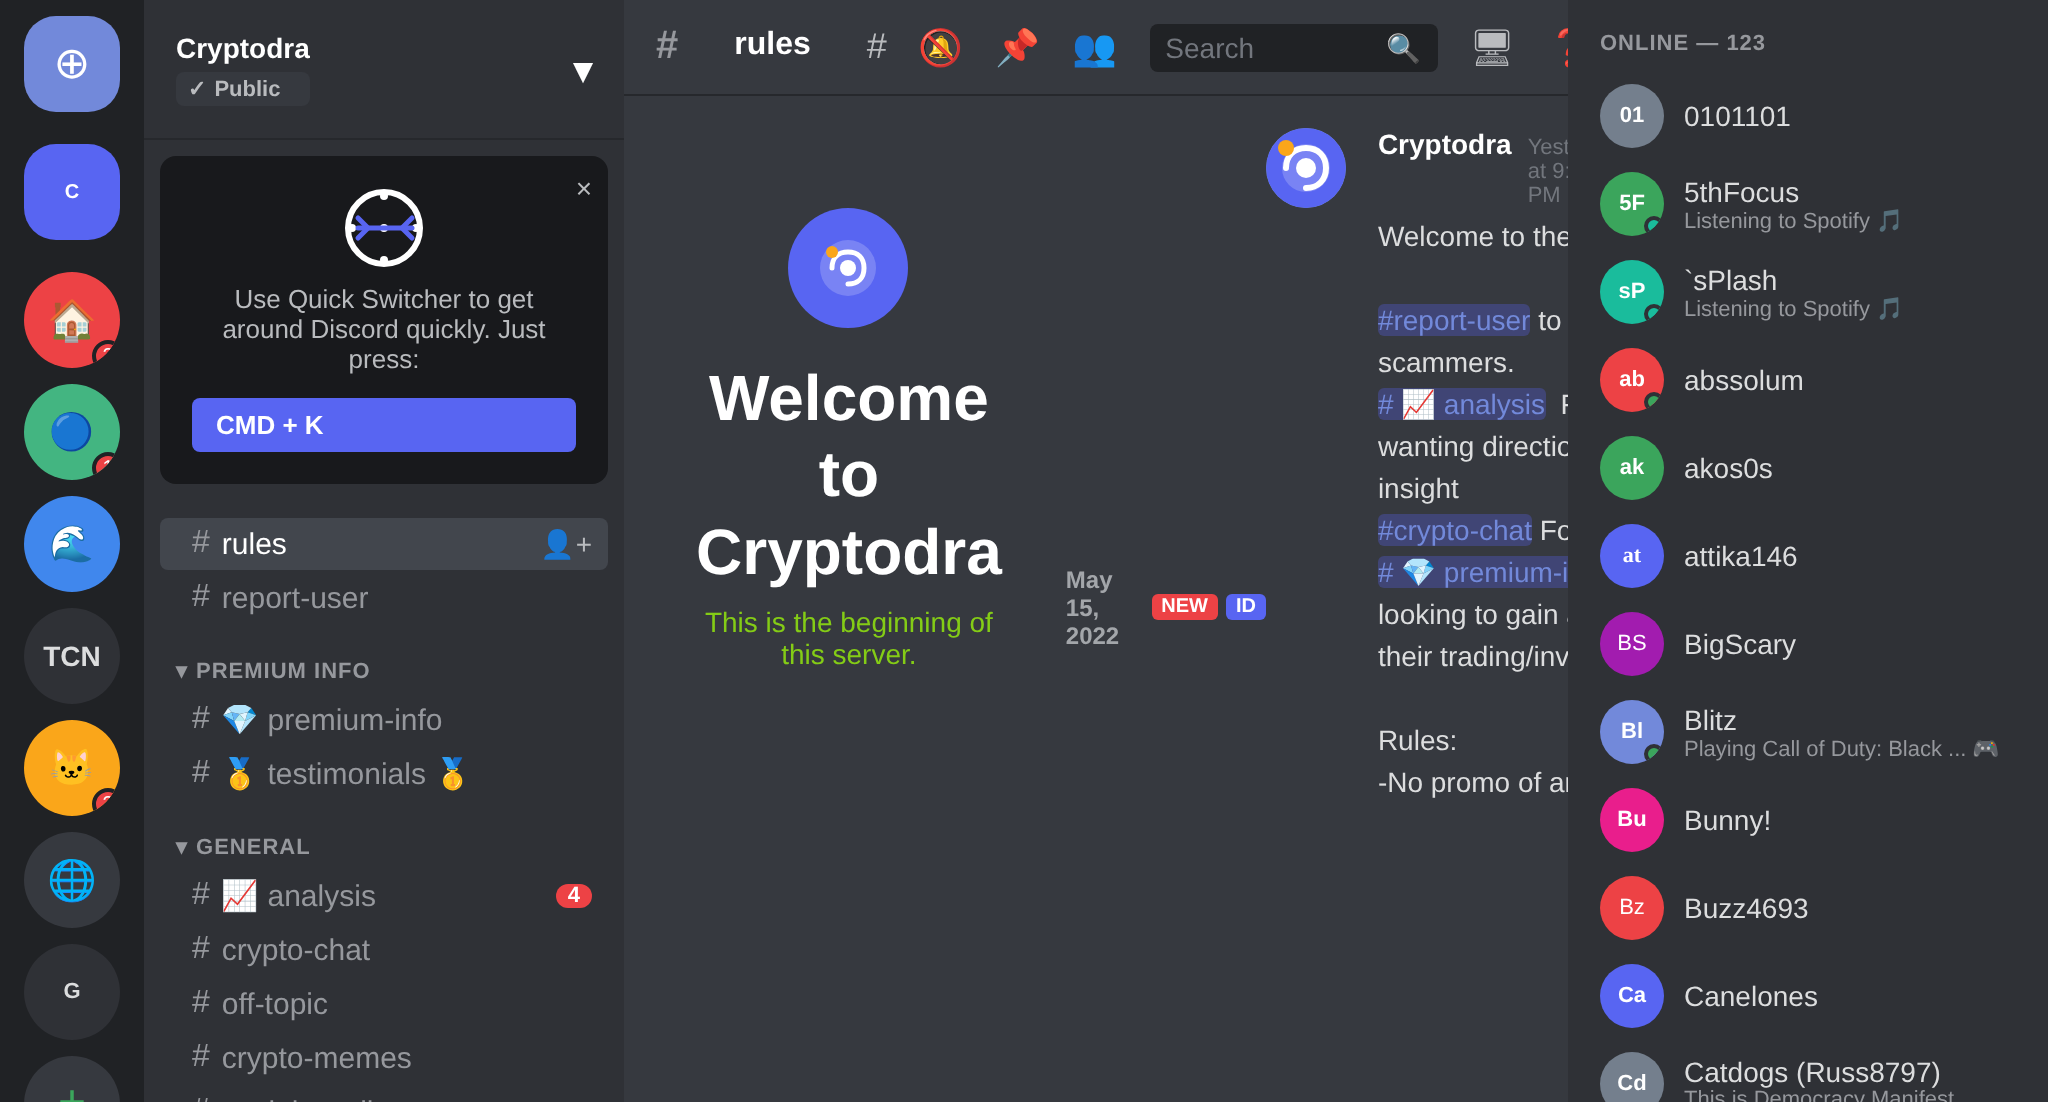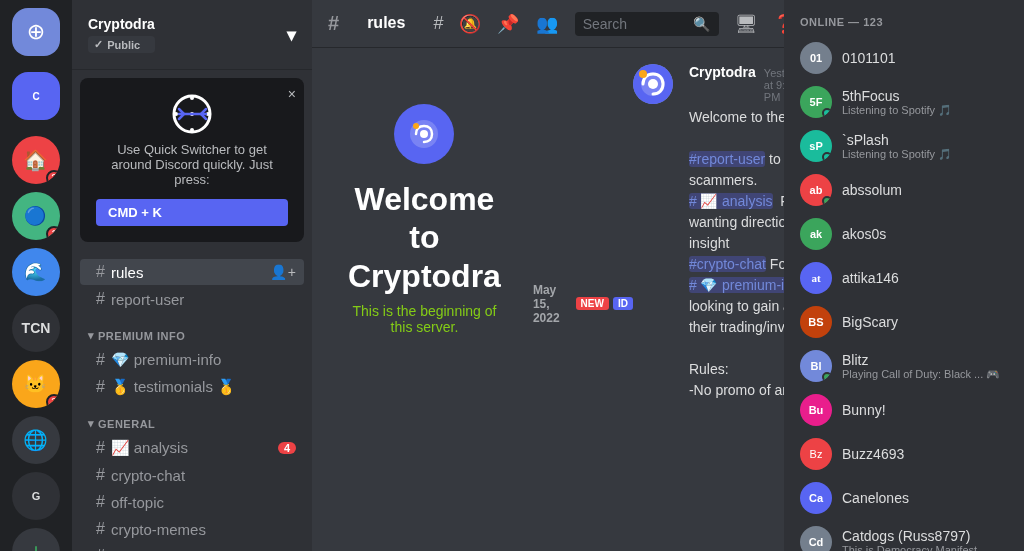--- a/index.html
+++ b/index.html
@@ -558,21 +558,21 @@
   <div class="member-item">
     <div class="member-avatar av-purple" style="font-size:11px; font-weight:700; position:relative;font-family:Liberation Serif, serif;">
       at
     </div>
     <div class="member-info">
       <div class="member-name">attika146</div>
     </div>
   </div>
 
   <div class="member-item">
-    <div class="member-avatar" style="background:#c2410c; font-size:11px; font-weight:700; position:relative;">
+    <div class="member-avatar" style="background:#a21caf; font-size:11px; font-weight:400; position:relative;">
       BS
     </div>
     <div class="member-info">
       <div class="member-name">BigScary</div>
     </div>
   </div>
 
   <div class="member-item">
     <div class="member-avatar av-blurple" style="font-size:11px; font-weight:700; position:relative;">
       Bl

